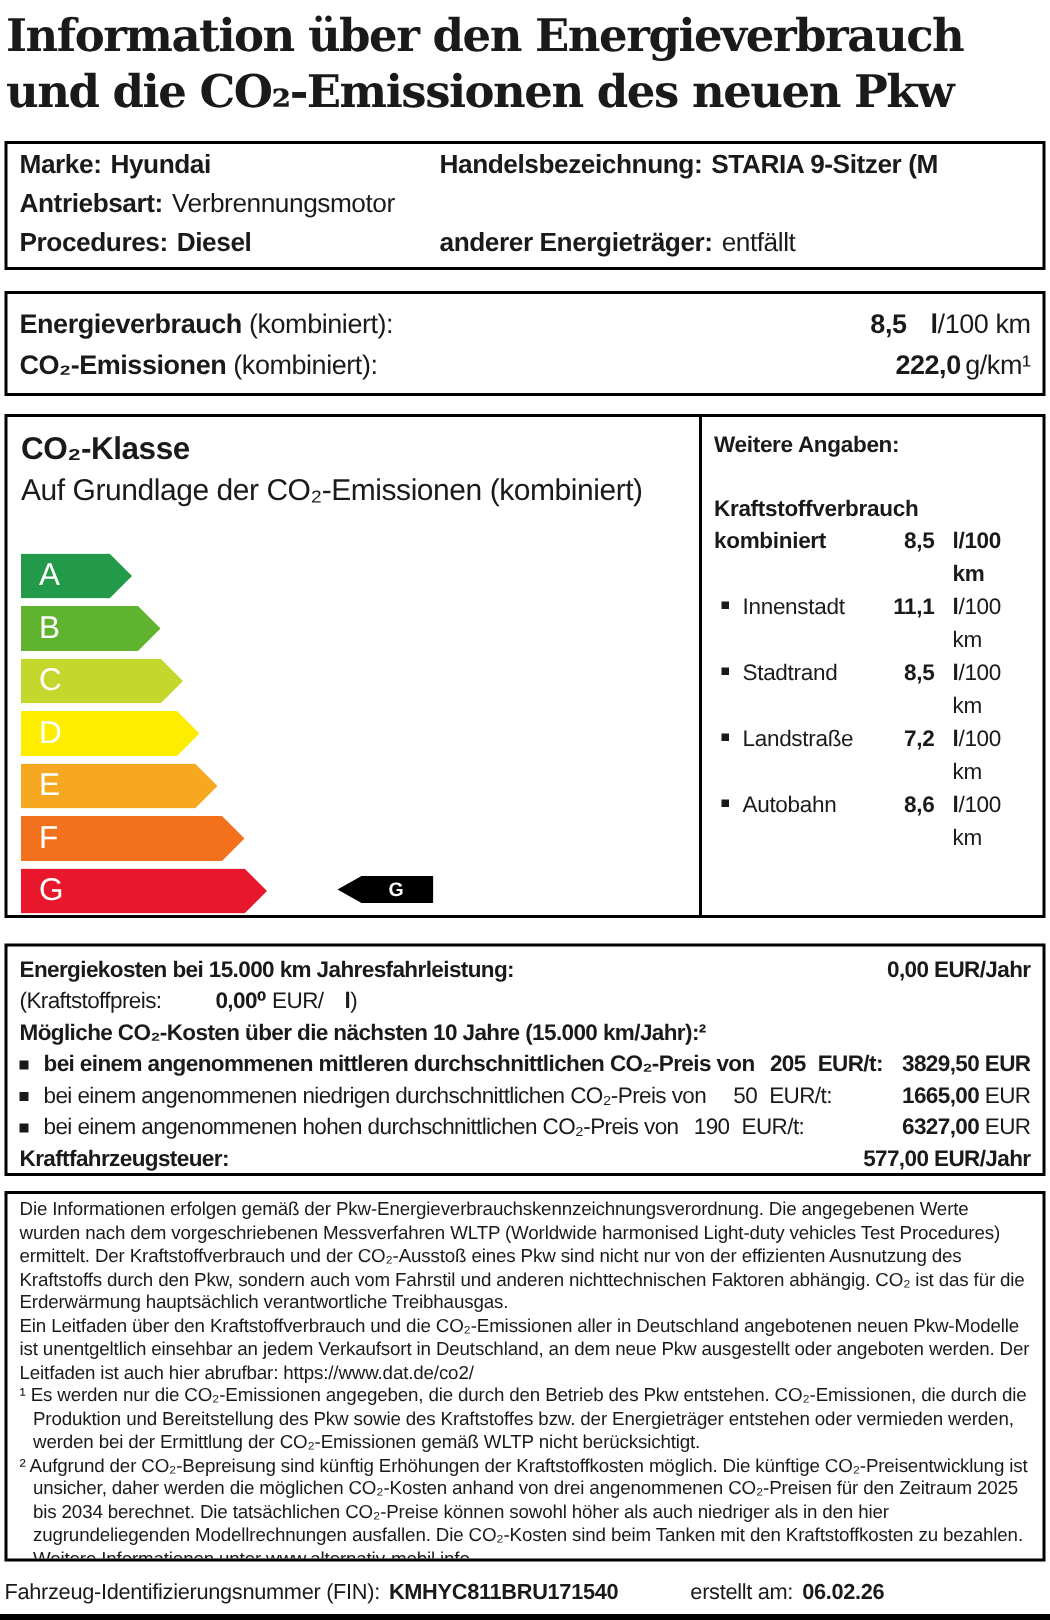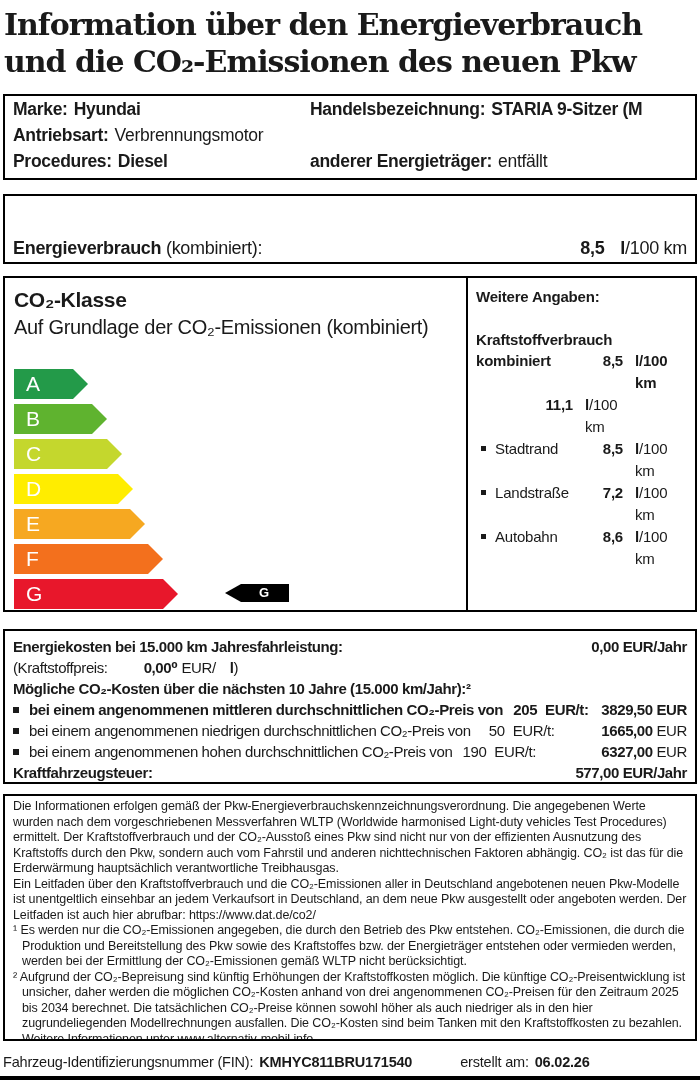--- a/index.html
+++ b/index.html
@@ -19,26 +19,26 @@
   }
 
   
   .box { margin:0 3px; border:2px solid #000; overflow:hidden; }
 
   
   .box-vehicle { margin-top:14px; height:86px; padding:0 8px 0 8px;
     font-size:17.5px; line-height:26px; letter-spacing:-0.3px; }
   .vrow { position:relative; white-space:nowrap; }
   .vrow .lbl { font-weight:bold; margin-right:6px; }
-  .vrow .col2 { position:absolute; left:297px; top:0; white-space:nowrap; }
+  .vrow .col2 { position:absolute; left:280px; top:0; white-space:nowrap; }
 
   
   .box-consumption { margin-top:14px; height:70px; padding:7px 8px;
     font-size:18px; line-height:27px; letter-spacing:-0.3px; }
-  .c-row { display:flex; white-space:nowrap;margin-top:32px; }
+  .c-row { display:flex; white-space:nowrap; }
   .c-right { margin-left:auto; display:flex; align-items:baseline; }
   .gap-wide { margin-left:16px; }
   .gap-narrow { margin-left:3px; }
 
   
   .box-co2class { margin-top:12px; height:336px; display:flex; }
   .co2-left { width:463px; border-right:2px solid #000; padding:8px 6px 8px 9px; position:relative; }
   .co2-heading { font-size:21px; font-weight:bold; line-height:28px; letter-spacing:-0.3px; }
   .co2-subheading { font-size:20px; line-height:27px; letter-spacing:-0.3px; }
   .arrows { position:relative; margin-top:28px; }
@@ -157,20 +157,21 @@
     </div>
     <div class="co2-right">
       <div class="wa-heading">Weitere Angaben:</div>
       <div class="wa-table-heading">Kraftstoffverbrauch</div>
       <div class="wa-row bold-row">
         <span>kombiniert</span>
         <span class="wa-val">8,5</span>
         <span class="wa-unit"><b>l</b><span>/100 km</span></span>
       </div>
       <div class="wa-row">
+        <span><span class="sq"></span><span>Innenstadt</span></span>
         <span class="wa-val">11,1</span>
         <span class="wa-unit"><b>l</b><span>/100 km</span></span>
       </div>
       <div class="wa-row">
         <span><span class="sq"></span><span>Stadtrand</span></span>
         <span class="wa-val">8,5</span>
         <span class="wa-unit"><b>l</b><span>/100 km</span></span>
       </div>
       <div class="wa-row">
         <span><span class="sq"></span><span>Landstraße</span></span>

